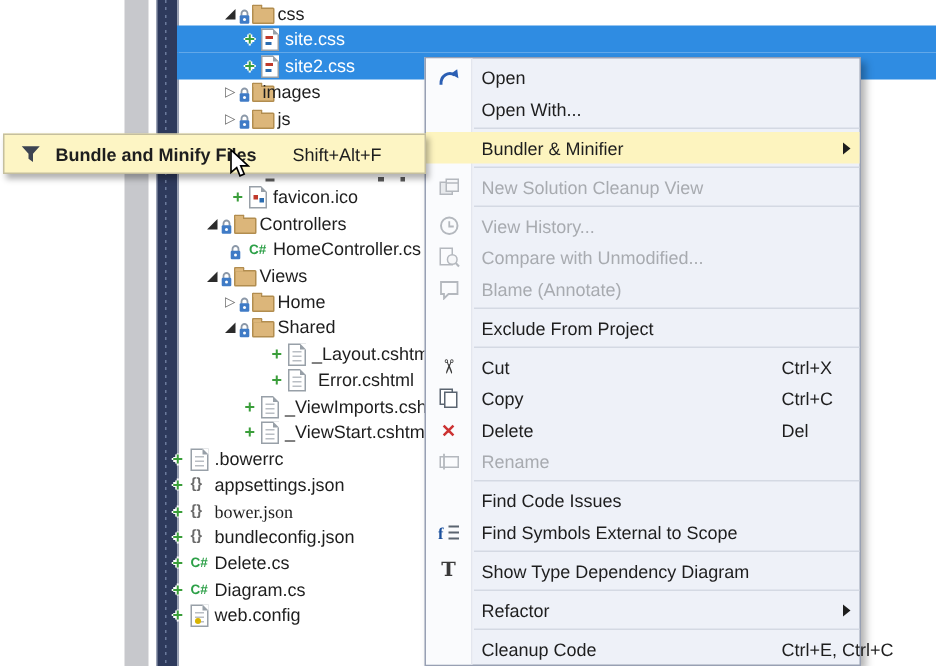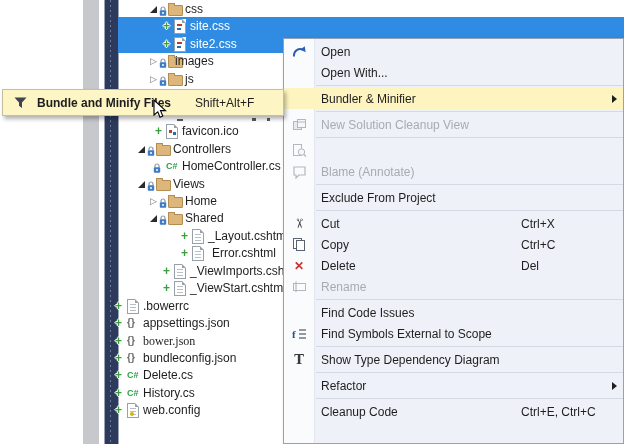--- a/index.html
+++ b/index.html
@@ -36,21 +36,21 @@
   .mark-img1{left:2px;top:5px;width:3px;height:3px;background:#c0392b;position:absolute;}
   .mark-img2{left:6px;top:7px;width:3px;height:3px;background:#2b6cb0;position:absolute;}
   .mark-line{left:2px;top:4px;width:6px;height:1px;background:#b9bec4;position:absolute;box-shadow:0 3px #b9bec4,0 6px #b9bec4;}
   .mark-cfg{left:2px;top:8px;width:4px;height:4px;background:#d8b400;border-radius:50%;position:absolute;}
   .csharp{color:#2da048;font-weight:bold;font-size:9px;top:0;}
   .jsonic{color:#6a6a6a;font-weight:bold;font-size:10px;top:0;}
   .lockic{top:4px;}
   .dash{background:#5a5a5a;bottom:2px;position:absolute;}
 
   
-  #menu{position:absolute;left:283px;top:38px;width:341px;height:406px;z-index:10;
+  #menu{position:absolute;left:283px;top:38px;width:291px;height:406px;z-index:10;
         background:#eef1f8;border:1px solid #98a0b3;box-shadow:3px 3px 5px rgba(0,0,0,.3);
         padding-top:2px;box-sizing:border-box;}
   #menu::before{content:"";position:absolute;left:0;top:0;bottom:0;width:30px;background:#fafbfd;
         border-right:1px solid #e3e6ee;}
   .mi{position:relative;height:21px;display:flex;align-items:center;}
   .mi .gut{width:30px;flex:0 0 30px;display:flex;align-items:center;justify-content:center;}
   .mi .lbl{padding-left:7px;white-space:nowrap;}
   .mi .sc{position:absolute;left:237px;white-space:nowrap;}
   .mi.dis{color:#a8abb0;}
   .mi.hl{background:#fdf4bf;}
@@ -238,21 +238,21 @@
       <span class="tlbl" style="left: 143px;">bundleconfig.json</span>
     </div>
     <div class="trow" style="top: 366px;">
       <span class="plus" style="left: 115px;">+</span>
       <span class="csharp" style="left: 127px;">C#</span>
       <span class="tlbl" style="left: 143px;">Delete.cs</span>
     </div>
     <div class="trow" style="top: 384px;">
       <span class="plus" style="left: 115px;">+</span>
       <span class="csharp" style="left: 127px;">C#</span>
-      <span class="tlbl" style="left: 143px;">History.cs</span>
+      <span class="tlbl" style="left: 143px;">Diagram.cs</span>
     </div>
     <div class="trow" style="top: 401px;">
       <span class="plus" style="left: 115px;">+</span>
       <span class="page" style="left: 127px;">
         <i class="mark-line"></i>
         <i class="mark-cfg"></i>
       </span>
       <span class="tlbl" style="left: 143px;">web.config</span>
     </div>
   </div>
@@ -285,25 +285,35 @@
           <rect x="5.5" y="1.5" width="8" height="8" fill="#f6f7f9" stroke="#b4b8be"></rect>
           <line x1="5.5" y1="4" x2="13.5" y2="4" stroke="#b4b8be"></line>
         </svg>
       </span>
       <span class="lbl">New Solution Cleanup View</span>
     </div>
     <div class="msep"></div>
     <div class="mi dis">
       <span class="gut">
         <svg width="15" height="15" viewBox="0 0 15 15">
+          <circle cx="7.5" cy="7.5" r="5.5" fill="none" stroke="#b4b8be" stroke-width="1.3"></circle>
+          <path d="M7.5 4.5 V8 H10.5" fill="none" stroke="#b4b8be" stroke-width="1.2"></path>
+        </svg>
+      </span>
+      <span class="lbl">View History...</span>
+    </div>
+    <div class="mi dis">
+      <span class="gut">
+        <svg width="15" height="15" viewBox="0 0 15 15">
           <rect x="1.5" y="1.5" width="8" height="11" fill="none" stroke="#b4b8be"></rect>
           <circle cx="9.5" cy="9" r="3.2" fill="#f6f7f9" stroke="#b4b8be"></circle>
           <line x1="11.8" y1="11.4" x2="14" y2="13.6" stroke="#b4b8be" stroke-width="1.4"></line>
         </svg>
       </span>
+      <span class="lbl">Compare with Unmodified...</span>
     </div>
     <div class="mi dis">
       <span class="gut">
         <svg width="15" height="14" viewBox="0 0 15 14">
           <path d="M2 2 h11 v8 h-6 l-3 3 v-3 h-2 Z" fill="none" stroke="#b4b8be" stroke-width="1.2"></path>
         </svg>
       </span>
       <span class="lbl">Blame (Annotate)</span>
     </div>
     <div class="msep"></div>

